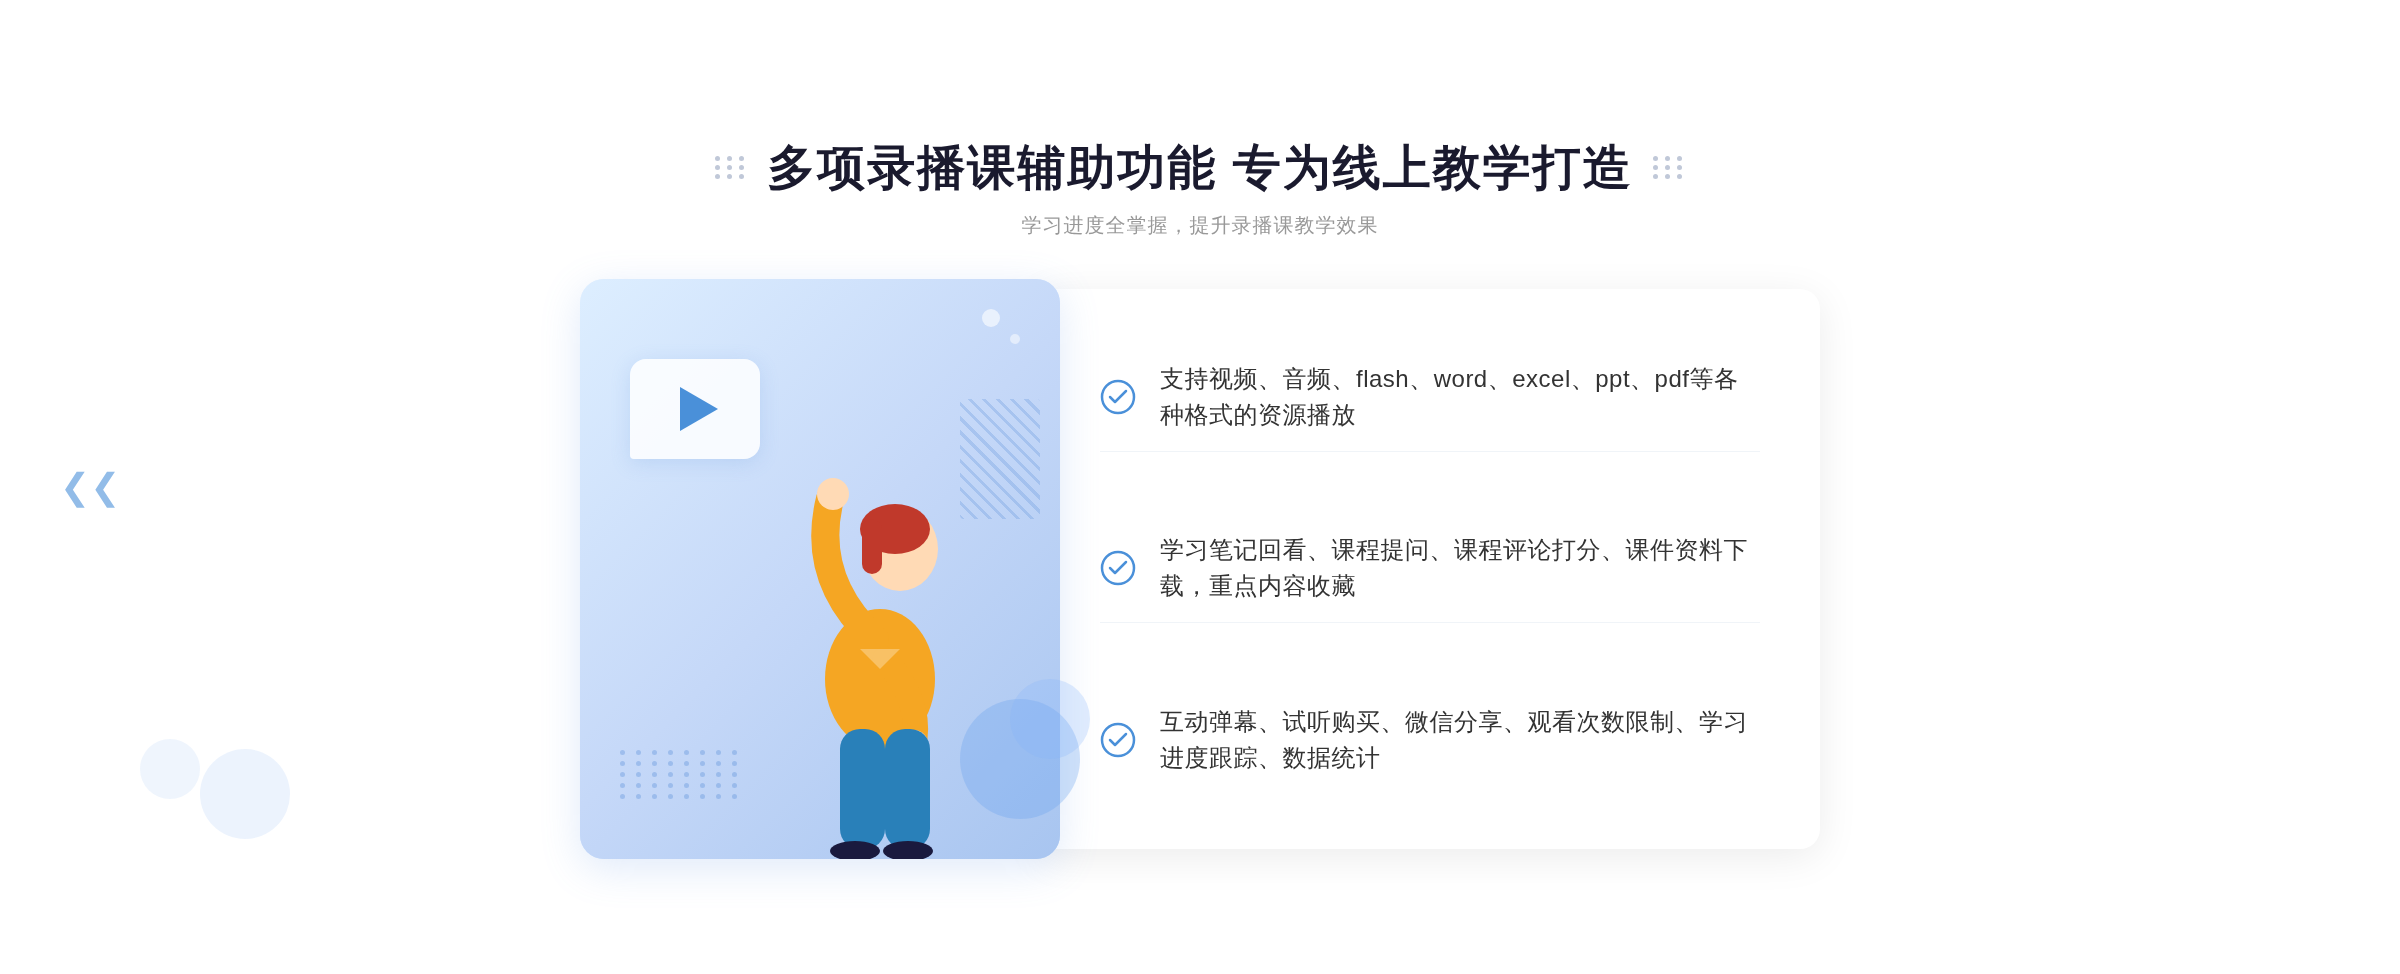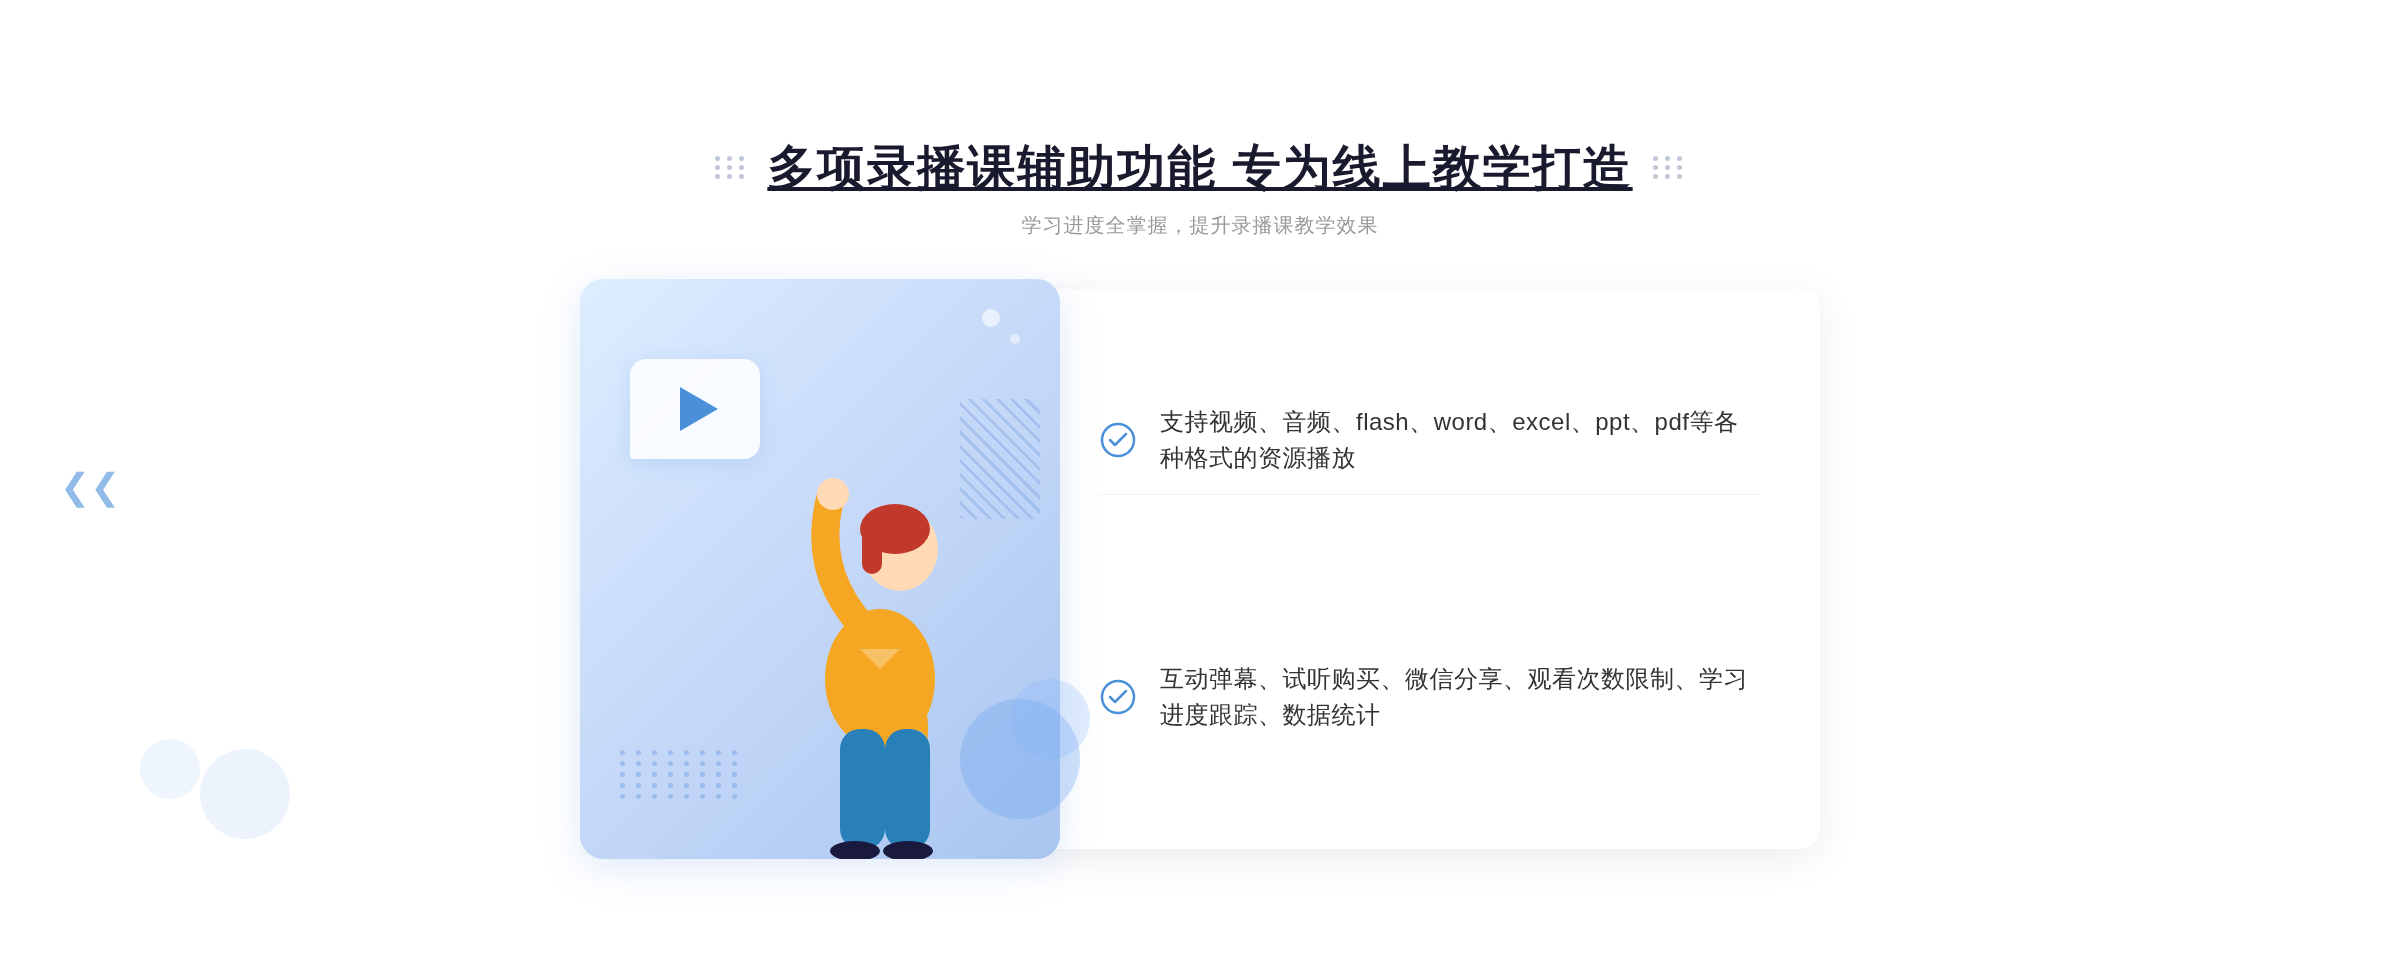--- a/index.html
+++ b/index.html
@@ -56,21 +56,20 @@
       background: #c0c8d8;
       border-radius: 50%;
       display: block;
     }
 
     .main-title {
       font-size: 48px;
       font-weight: 700;
       color: #1a1a2e;
       letter-spacing: 2px;
-      text-decoration: underline;
     }
 
     .subtitle {
       font-size: 20px;
       color: #999;
       letter-spacing: 1px;
       text-align: center;
     }
 
     .content-area {
@@ -437,20 +436,29 @@
           <div class="check-icon">
             <svg viewBox="0 0 36 36" fill="none" xmlns="http://www.w3.org/2000/svg">
               <circle cx="18" cy="18" r="16" stroke="#4a90d9" stroke-width="2.5" fill="none"></circle>
               <path d="M10 18 L15 23 L26 12" stroke="#4a90d9" stroke-width="2.5" stroke-linecap="round" stroke-linejoin="round"></path>
             </svg>
           </div>
           <span class="feature-text">支持视频、音频、flash、word、excel、ppt、pdf等各种格式的资源播放</span>
         </div>
 
 
+        <div class="feature-item">
+          <div class="check-icon">
+            <svg viewBox="0 0 36 36" fill="none" xmlns="http://www.w3.org/2000/svg">
+              <circle cx="18" cy="18" r="16" stroke="#4a90d9" stroke-width="2.5" fill="none"></circle>
+              <path d="M10 18 L15 23 L26 12" stroke="#4a90d9" stroke-width="2.5" stroke-linecap="round" stroke-linejoin="round"></path>
+            </svg>
+          </div>
+          <span class="feature-text">学习笔记回看、课程提问、课程评论打分、课件资料下载，重点内容收藏</span>
+        </div>
 
         <div class="feature-item">
           <div class="check-icon">
             <svg viewBox="0 0 36 36" fill="none" xmlns="http://www.w3.org/2000/svg">
               <circle cx="18" cy="18" r="16" stroke="#4a90d9" stroke-width="2.5" fill="none"></circle>
               <path d="M10 18 L15 23 L26 12" stroke="#4a90d9" stroke-width="2.5" stroke-linecap="round" stroke-linejoin="round"></path>
             </svg>
           </div>
           <span class="feature-text">互动弹幕、试听购买、微信分享、观看次数限制、学习进度跟踪、数据统计</span>
         </div>

